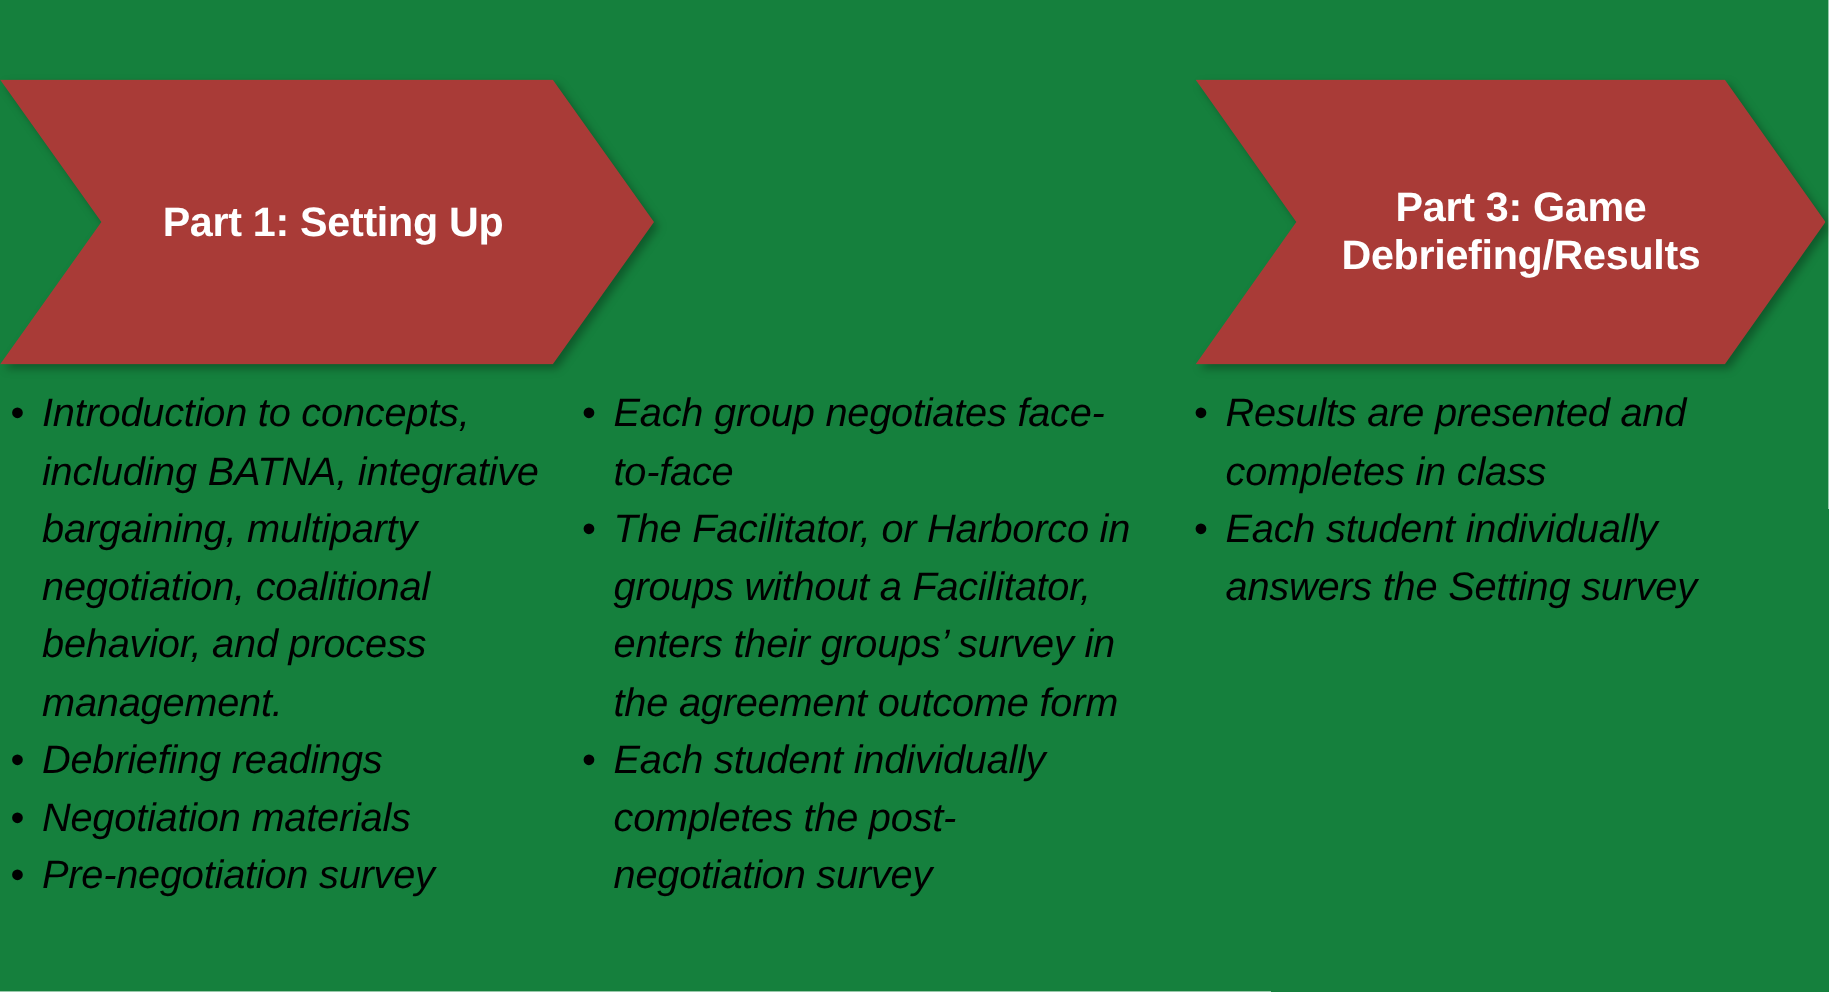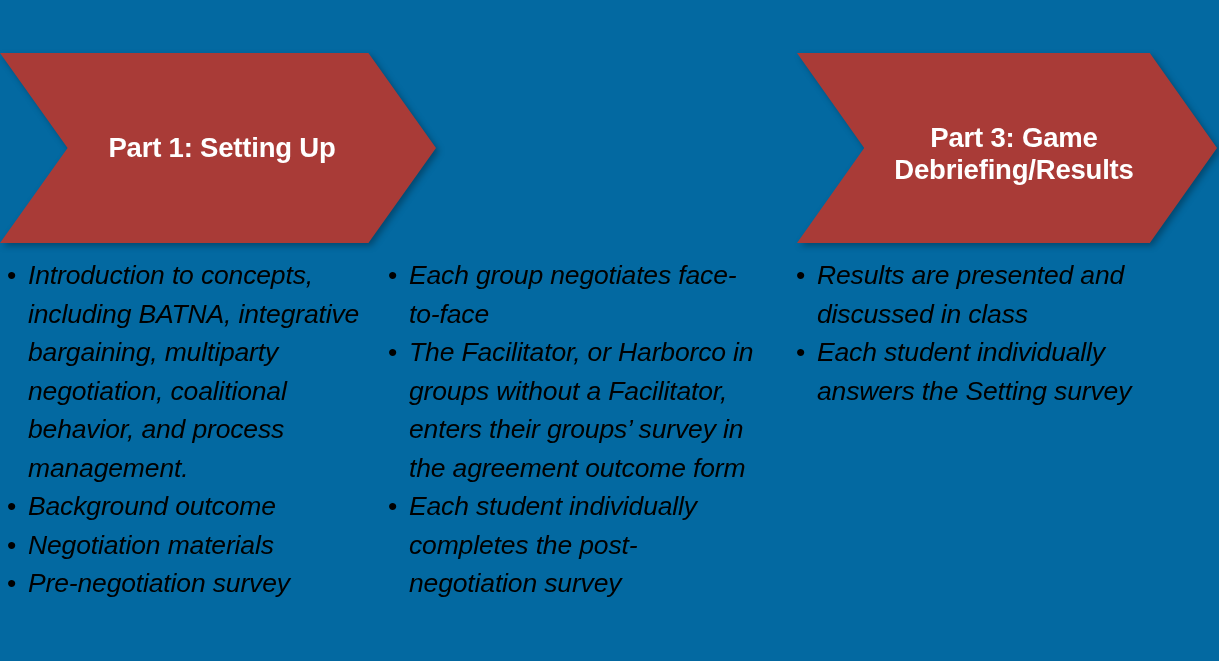--- a/index.html
+++ b/index.html
@@ -13,21 +13,21 @@
     height: 661px;
     overflow: hidden;
     font-family: "Liberation Sans", sans-serif;
     -webkit-font-smoothing: antialiased;
   }
 
   #stage {
     position: relative;
     width: 1219px;
     height: 661px;
-    background: #0369a1;
+    background: #15803d;
   }
 
   
   .chevron-band {
     position: absolute;
     left: 0;
     top: 53px;
     width: 1219px;
     height: 190px;
   }
@@ -164,21 +164,21 @@
   <div class="columns">
 
     <div class="column" id="col-1">
       <ul class="bullets">
           <li>
             <span class="dot">•</span>
             <span class="txt">Introduction to concepts, including BATNA, integrative bargaining, multiparty negotiation, coalitional behavior, and process management.</span>
           </li>
           <li>
             <span class="dot">•</span>
-            <span class="txt">Background outcome</span>
+            <span class="txt">Debriefing readings</span>
           </li>
           <li>
             <span class="dot">•</span>
             <span class="txt">Negotiation materials</span>
           </li>
           <li>
             <span class="dot">•</span>
             <span class="txt">Pre-negotiation survey</span>
           </li>
         </ul>
@@ -198,21 +198,21 @@
             <span class="dot">•</span>
             <span class="txt">Each student individually completes the post-negotiation survey</span>
           </li>
         </ul>
     </div>
 
     <div class="column" id="col-3">
       <ul class="bullets">
           <li>
             <span class="dot">•</span>
-            <span class="txt">Results are presented and discussed in class</span>
+            <span class="txt">Results are presented and completes in class</span>
           </li>
           <li>
             <span class="dot">•</span>
             <span class="txt">Each student individually answers the Setting survey</span>
           </li>
         </ul>
     </div>
 
   </div>
 

